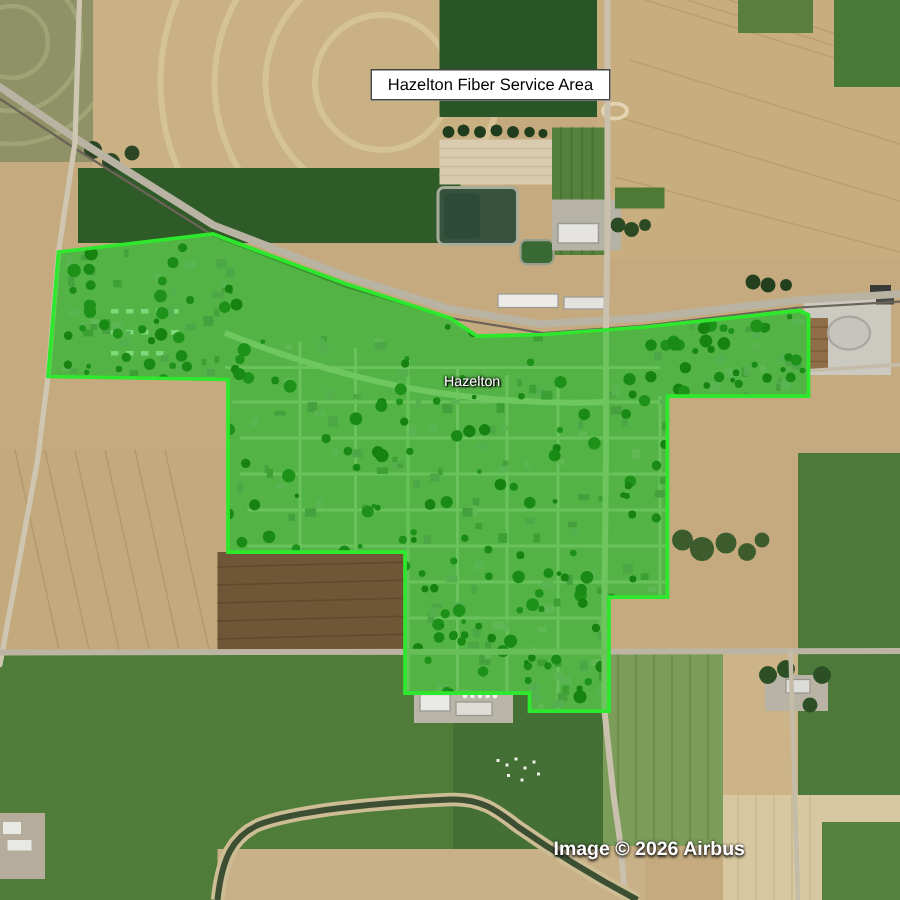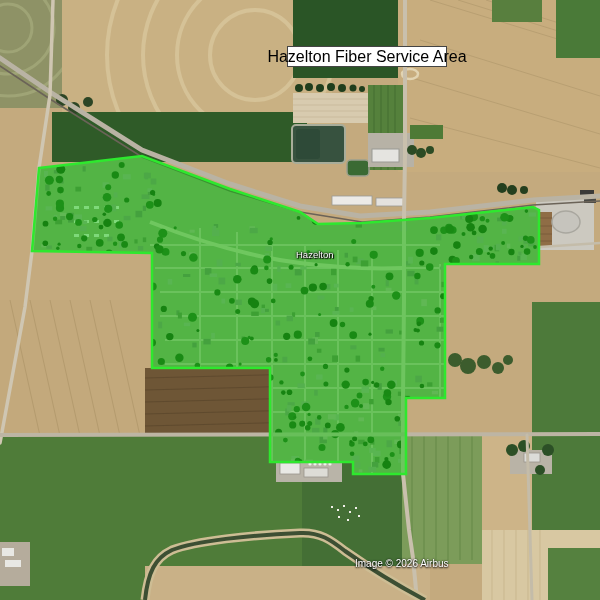--- a/index.html
+++ b/index.html
@@ -4,23 +4,23 @@
 <style>
   html,body{margin:0;padding:0;background:#222;}
   #stage{position:relative;width:600px;height:600px;overflow:hidden;
          font-family:"Liberation Sans", sans-serif;background:#c4aa7e;}
   #map-svg{position:absolute;left:0;top:0;}
   .map-label{position:absolute;color:#fff;font-weight:normal;
     text-shadow:0 0 2px #000,0 0 2px #000,1px 1px 1px #000;white-space:nowrap;}
   #title-box{position:absolute;left:247px;top:46px;width:160px;height:21px;
     background:#fff;border:1px solid #444;box-sizing:border-box;
     display:flex;align-items:center;justify-content:center;
-    font-size:16px;color:#000;white-space:nowrap;margin-left:40px;}
+    font-size:11px;color:#000;white-space:nowrap;}
   #town-label{left:296px;top:249px;font-size:9.5px;}
-  #attribution{left:355px;top:558px;font-size:10px;font-weight:400;
+  #attribution{left:369px;top:558px;font-size:13px;font-weight:700;
     text-shadow:0 0 2px rgba(0,0,0,.9),0 1px 2px rgba(0,0,0,.9);}
 </style>
 </head>
 <body>
 
 <div id="stage">
   <svg id="map-svg" width="600" height="600" viewBox="0 0 600 600">
     <defs>
       <clipPath id="pivotClip">
           <rect x="62" y="0" width="270" height="162"></rect>

